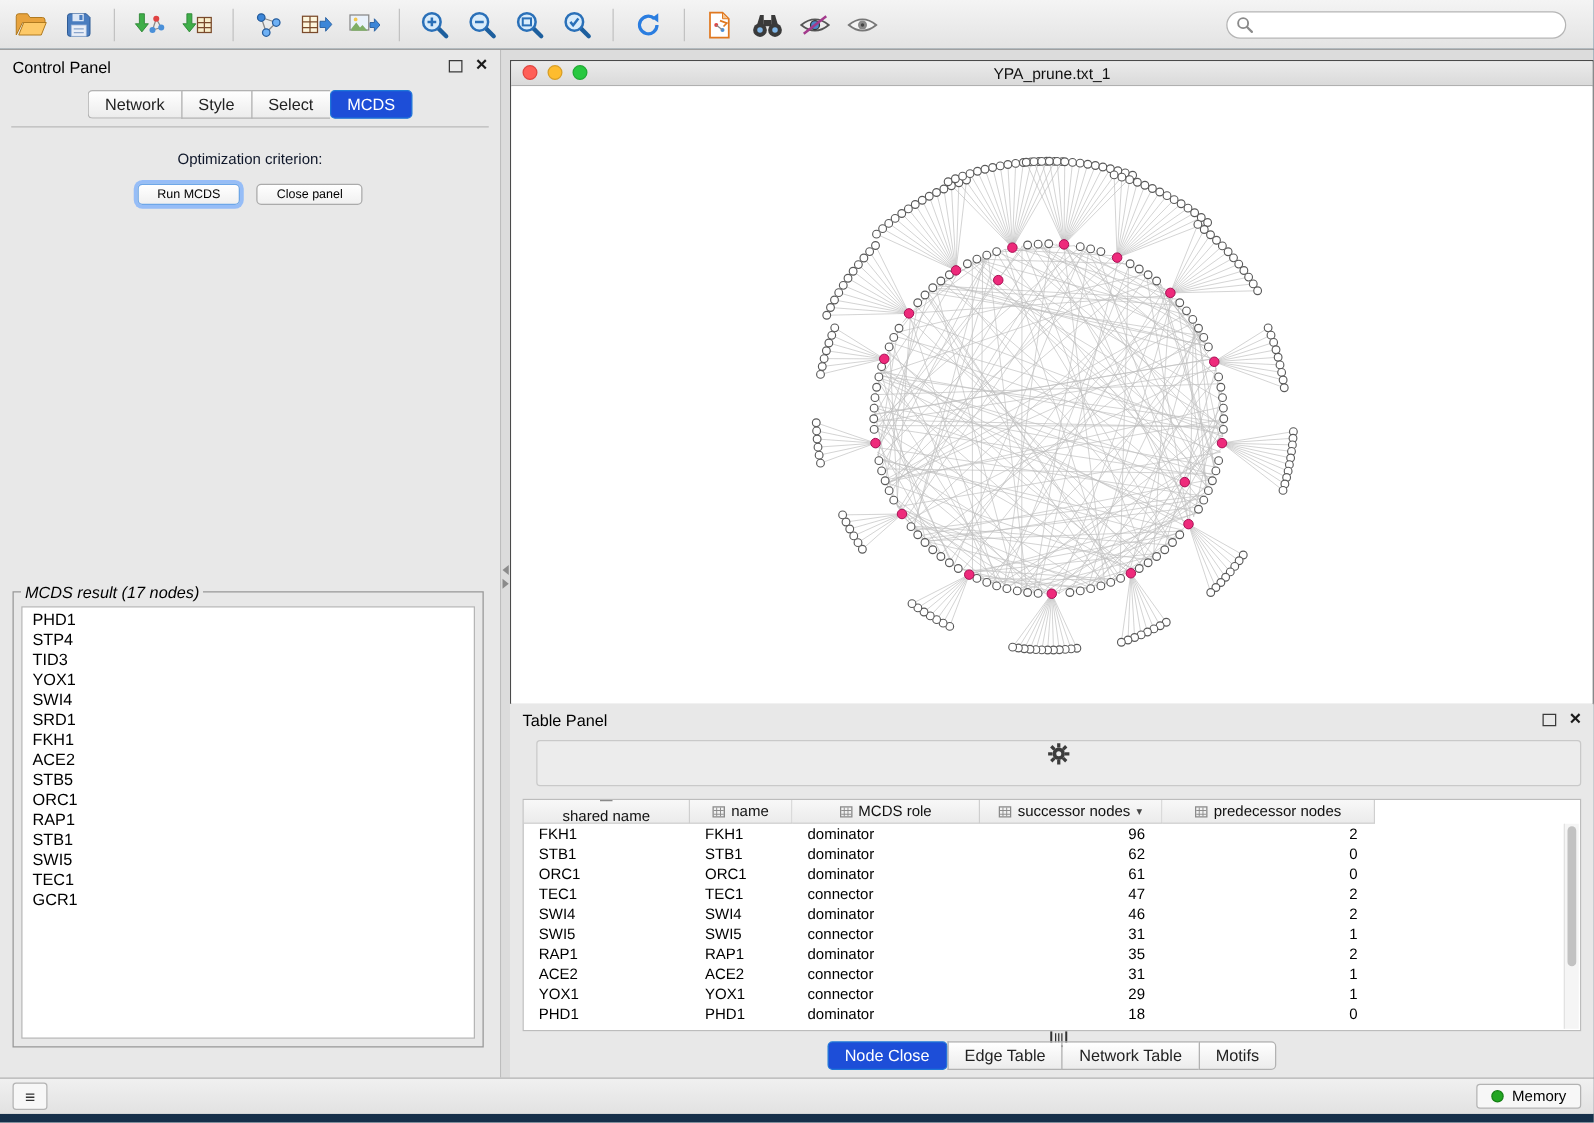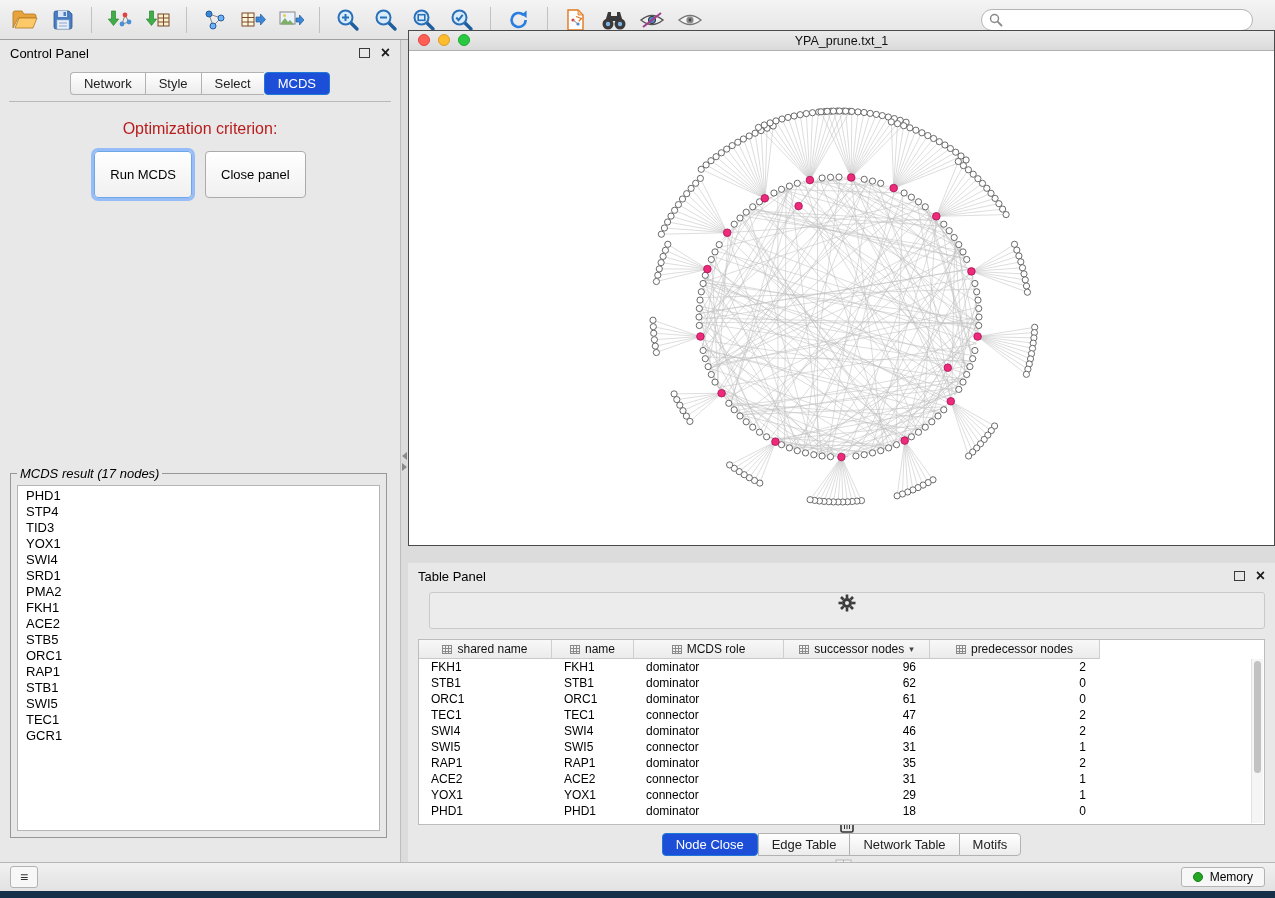--- a/index.html
+++ b/index.html
@@ -31,48 +31,48 @@
   .float-icon{width:9px;height:8px;border:1.5px solid #3a3a3a;background:transparent;}
   .close-icon{font-size:16px;font-weight:bold;color:#1a1a1a;line-height:12px;}
   .cp-tabs{display:flex;justify-content:center;margin-top:6px;}
   .seg-tab{font-size:13px;padding:3px 13px;background:linear-gradient(#ffffff,#ececec);
     border:1px solid #b2b2b2;border-right:none;color:#222;}
   .seg-tab:first-child{border-radius:4px 0 0 4px;}
   .seg-tab:last-child{border-right:1px solid #b2b2b2;border-radius:0 4px 4px 0;}
   .seg-tab.active{background:#1d4ed8;border-color:#1f77d8;color:#fff;border-radius:4px;
     border-right:1px solid #1f77d8;}
   .cp-tabline{height:1px;background:#b9b9b9;margin:6px 9px 0 9px;}
-  .opt-label{text-align:center;font-size:16px;margin-top:18px;color:#b91c1c;}
+  .opt-label{text-align:center;font-size:12px;margin-top:18px;color:#0f172a;}
   .select-box{position:relative;margin:9px auto 0 auto;width:312px;height:22px;border:1px solid #a9a9a9;
     border-radius:4px;background:#fff;font-size:13px;line-height:21px;box-sizing:border-box;
     padding:0 26px 0 9px;white-space:nowrap;overflow:hidden;}
   .select-cap{position:absolute;right:-1px;top:-1px;width:20px;height:22px;border-radius:0 4px 4px 0;
     background:linear-gradient(#85b9fa,#3a80ee);border:1px solid #2a6fd6;box-sizing:border-box;
     display:flex;flex-direction:column;align-items:center;justify-content:center;gap:2px;}
   .cap-up{width:0;height:0;border-left:3.5px solid transparent;border-right:3.5px solid transparent;border-bottom:4px solid #fff;}
   .cap-down{width:0;height:0;border-left:3.5px solid transparent;border-right:3.5px solid transparent;border-top:4px solid #fff;}
   .btn-row{display:flex;justify-content:center;gap:13px;margin-top:13px;}
-  .mac-btn{font-size:13px;padding:15px 15px;background:linear-gradient(#ffffff,#f0f0f0);
+  .mac-btn{font-size:10px;padding:2px 15px;background:linear-gradient(#ffffff,#f0f0f0);
     border:1px solid #ababab;border-radius:4px;color:#000;font-family:"Liberation Sans",sans-serif;}
   .mac-btn.focused{box-shadow:0 0 0 3px rgba(106,166,255,.65);border-color:#6ea7e8;}
   .mcds-fieldset{position:absolute;left:10px;top:426px;width:377px;height:372px;box-sizing:border-box;
     border:1px solid #979797;padding:4px 6px 6px 6px;margin:0;background:#e8e8e8;}
   .mcds-fieldset legend{font-size:13px;padding:0 3px;color:#000;font-style:italic;}
   .mcds-list{width:100%;height:346px;background:#fff;border:1px solid #b5b5b5;box-sizing:border-box;
     overflow:hidden;padding:2px 0;}
   .mcds-item{font-size:13px;line-height:16px;padding:0 8px;color:#000;}
 
   
   .v-splitter{position:absolute;left:401px;top:40px;width:7px;height:822px;background:#dcdcdc;}
   .v-handle{position:absolute;left:0;top:412px;display:flex;flex-direction:column;gap:3px;align-items:center;width:7px;}
   .tri-l{width:0;height:0;border-top:4px solid transparent;border-bottom:4px solid transparent;border-right:5px solid #8b8b8b;}
   .tri-r{width:0;height:0;border-top:4px solid transparent;border-bottom:4px solid transparent;border-left:5px solid #8b8b8b;}
 
   
-  .network-window{position:absolute;left:408px;top:30px;width:867px;height:516px;box-sizing:border-box;
+  .network-window{position:absolute;left:408px;top:48px;width:867px;height:516px;box-sizing:border-box;
     border:1px solid #4a4a4a;background:#fff;}
   .nw-titlebar{height:19px;background:linear-gradient(#ebebeb,#dadada);border-bottom:1px solid #b0b0b0;
     position:relative;display:flex;align-items:center;justify-content:center;font-size:12.5px;color:#111;}
   .traffic{position:absolute;left:9px;top:3px;display:flex;gap:8px;}
   .tl{width:12px;height:12px;border-radius:50%;box-sizing:border-box;}
   .tl.red{background:#ff5f57;border:1px solid #e0443e;}
   .tl.yellow{background:#febc2e;border:1px solid #d89e24;}
   .tl.green{background:#28c840;border:1px solid #1eaa33;}
   .nw-canvas{position:relative;width:865px;height:494px;background:#fff;}
 
@@ -285,21 +285,20 @@
   </div>
   <fieldset class="mcds-fieldset">
     <legend>MCDS result (17 nodes)</legend>
     <div class="mcds-list">
         <div class="mcds-item">PHD1</div>
         <div class="mcds-item">STP4</div>
         <div class="mcds-item">TID3</div>
         <div class="mcds-item">YOX1</div>
         <div class="mcds-item">SWI4</div>
         <div class="mcds-item">SRD1</div>
-        <div class="mcds-item">PMA2</div>
         <div class="mcds-item">FKH1</div>
         <div class="mcds-item">ACE2</div>
         <div class="mcds-item">STB5</div>
         <div class="mcds-item">ORC1</div>
         <div class="mcds-item">RAP1</div>
         <div class="mcds-item">STB1</div>
         <div class="mcds-item">SWI5</div>
         <div class="mcds-item">TEC1</div>
         <div class="mcds-item">GCR1</div>
       </div>
@@ -1018,21 +1017,21 @@
             <line x1="8.5" y1="2" x2="8.5" y2="15"></line>
           </g>
           <circle cx="19.5" cy="12" r="4" fill="#c9c9c9"></circle>
           <path d="M17.8 10.3 l3.4 3.4 M21.2 10.3 l-3.4 3.4" stroke="#fff" stroke-width="1.4"></path>
         </svg>
     </span>
     <span class="fx">f(x)</span>
   </div>
   <div class="table-wrap">
     <div class="thead">
-        <div class="th" style="width: 133px;">
+        <div class="th" style="width: 133px; flex-direction: column;">
           <span class="grid-ic"></span>
           <span>shared name</span>
         </div>
         <div class="th" style="width: 82px;">
           <span class="grid-ic"></span>
           <span>name</span>
         </div>
         <div class="th" style="width: 150px;">
           <span class="grid-ic"></span>
           <span>MCDS role</span>

